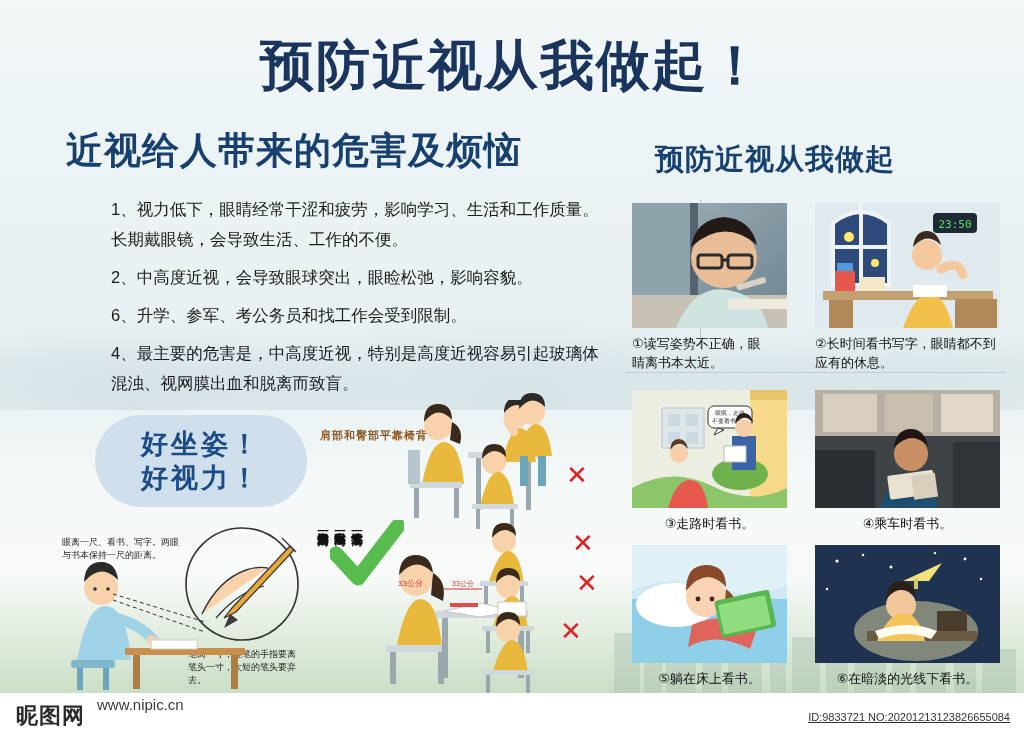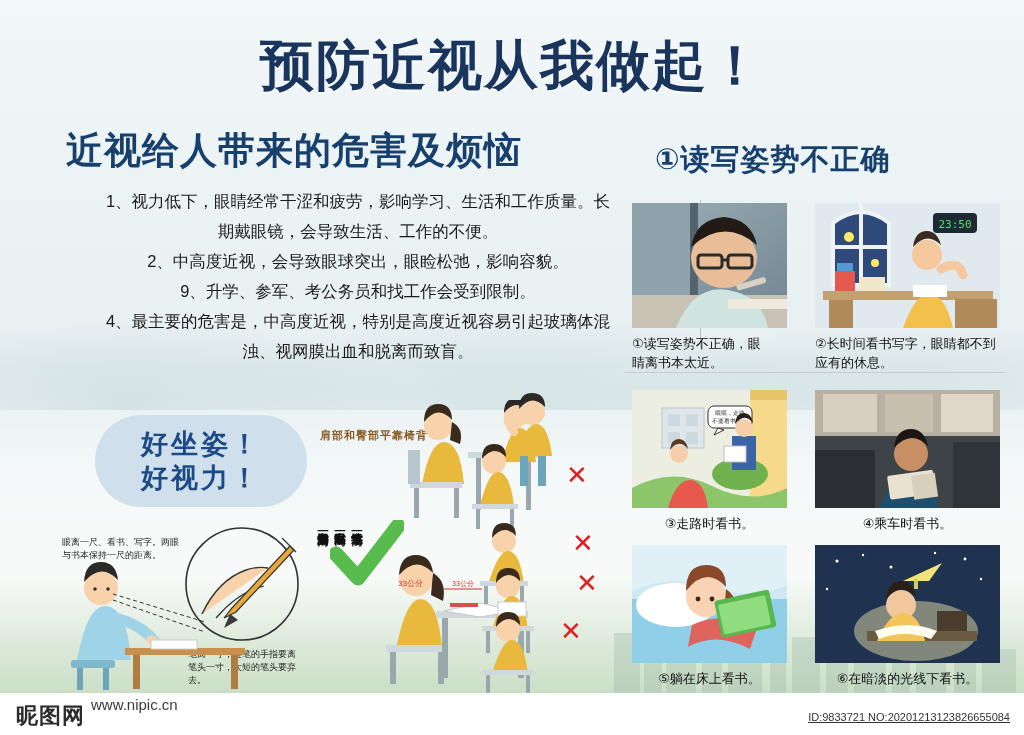--- a/index.html
+++ b/index.html
@@ -50,21 +50,21 @@
   .h2-right{
     position:absolute;top:140px;left:655px;
     font-size:29px;font-weight:bold;color:#17406e;letter-spacing:1px;
   }
 
   
   .body-text{
     position:absolute;top:186px;left:103px;width:510px;
     font-size:16.5px;line-height:30px;color:#1a1a1a;
   }
-  .body-text p{margin:0;text-align:center;}
+  .body-text p{margin:8px;}
 
   
   .vdivider{
     position:absolute;left:700px;top:200px;width:1px;height:148px;background:#b9c3c6;
   }
   .hdivider{
     position:absolute;left:625px;top:372px;width:380px;height:1px;background:#c3ccce;
   }
 
   
@@ -100,21 +100,21 @@
 
   .note{
     position:absolute;font-size:9px;color:#222;line-height:13px;
   }
 
   
   .footer{
     position:absolute;left:0;right:0;bottom:0;height:42px;background:#ffffff;
   }
   .logo{
-    position:absolute;left:16px;bottom:4px;display:flex;align-items:flex-end;gap:6px;
+    position:absolute;left:16px;bottom:4px;display:flex;align-items:flex-end;gap:12px;
   }
   .logo-cn{font-size:22px;font-weight:bold;color:#2b2b2b;letter-spacing:1px;}
   .logo-url{font-size:15px;color:#3a3a3a;margin-bottom:18px;}
   .footer-id{
     position:absolute;right:14px;bottom:12px;font-size:11px;color:#333;text-decoration:underline;
   }
 </style>
 </head>
 <body>
 
@@ -141,25 +141,25 @@
       <rect x="378" y="66" width="34" height="44"></rect>
     </g>
   </svg>
 
   <div class="title">预防近视从我做起！</div>
 
   <div class="h2-left">近视给人带来的危害及烦恼</div>
   <div class="body-text">
     <p>1、视力低下，眼睛经常干涩和疲劳，影响学习、生活和工作质量。长期戴眼镜，会导致生活、工作的不便。</p>
     <p>2、中高度近视，会导致眼球突出，眼睑松弛，影响容貌。</p>
-    <p>9、升学、参军、考公务员和找工作会受到限制。</p>
+    <p>6、升学、参军、考公务员和找工作会受到限制。</p>
     <p>4、最主要的危害是，中高度近视，特别是高度近视容易引起玻璃体混浊、视网膜出血和脱离而致盲。</p>
   </div>
 
-  <div class="h2-right">①读写姿势不正确</div>
+  <div class="h2-right">预防近视从我做起</div>
   <div class="vdivider"></div>
   <div class="hdivider"></div>
 
   <div class="cell" style="left:632px;top:203px;width:139px;">
     <div class="pic" style="width:155px;height:125px;">
       <svg viewBox="0 0 155 125" width="155" height="125">
         <defs>
             <linearGradient id="g1" x1="0" y1="0" x2="1" y2="1">
           <stop offset="0" stop-color="#9fb0b8"></stop>
               <stop offset="1" stop-color="#6e8490"></stop>

